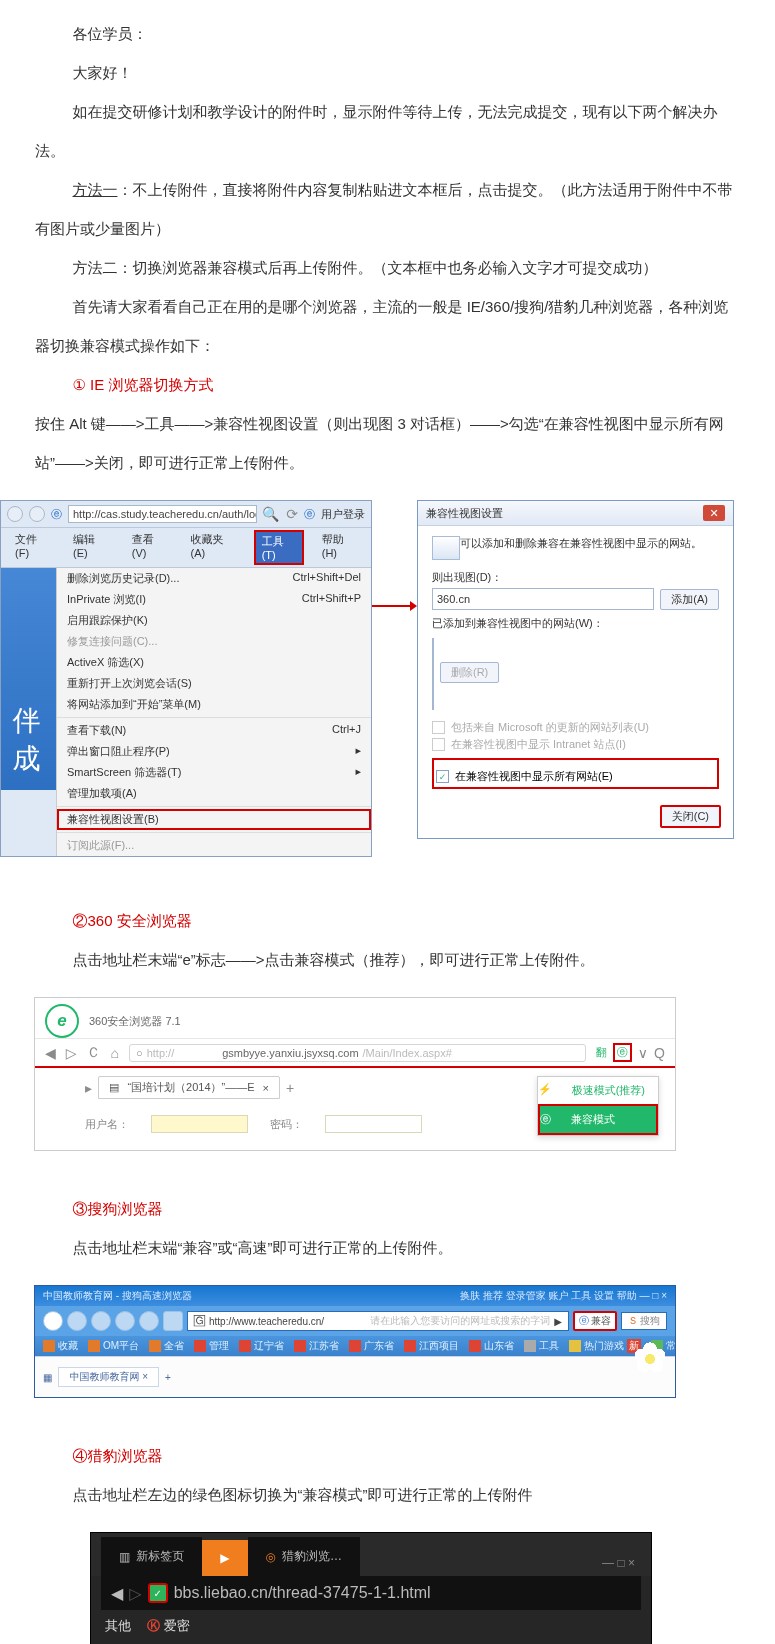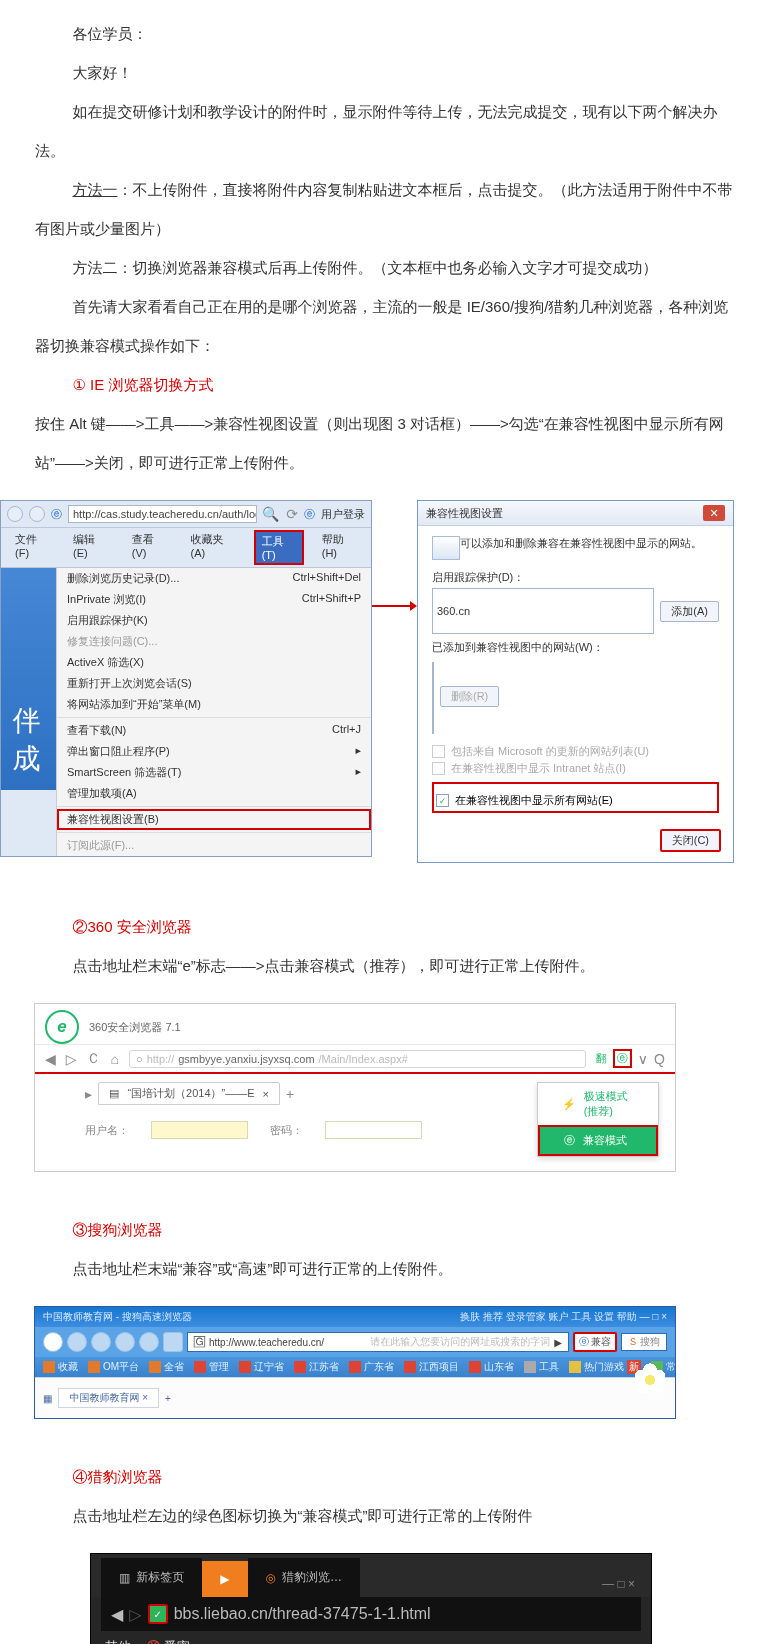--- a/index.html
+++ b/index.html
@@ -122,21 +122,21 @@
   }
   .dlg-body { padding:10px 14px; }
   .dlg-hdr { display:flex; gap:0; align-items:flex-start; margin-bottom:10px;}
   .dlg-ico {
     width:26px;height:22px;border:1px solid #a8bcd8;
     background:linear-gradient(#fff,#dbe6f4);
   }
   .dlg-field { margin:6px 0 3px; }
   .dlg-row { display:flex; gap:6px; align-items:center; }
   .dlg-input {
-    flex:1; border:1px solid #a5b7d0; padding:16px 4px; background:#fff;
+    flex:1; border:1px solid #a5b7d0; padding:4px 4px; background:#fff;
   }
   .dlg-btn {
     border:1px solid #a5b7d0; background:#f1f4fa;
     padding:2px 10px;
     border-radius:2px;
   }
   .dlg-list {
     border:1px solid #a5b7d0; background:#fff; height:70px; margin-top:4px;
   }
   .dlg-chk { display:flex; gap:6px; align-items:center; margin:2px 0;}
@@ -173,38 +173,38 @@
     display:flex; align-items:center; gap:10px; padding:4px 10px;
     border-bottom:2px solid #d40000;
   }
   .navglyph { color:#8b8b8b; font-size:14px; }
   .b360-url {
     flex:1; display:flex; align-items:center;
     border:1px solid #d6d6d6; padding:2px 6px; border-radius:3px;
     color:#888; gap:4px;
   }
   .b360-url .prot { color:#bbb; }
-  .b360-url .host { color:#666; }
+  .b360-url .host { color:#666;margin-left:44px; }
   .b360-right { display:flex; gap:6px; align-items:center;}
   .eico {
     border:2px solid #d40000; padding:0 2px; color:#21b86b;
   }
   .b360-body { display:flex; justify-content:space-between; padding:8px 16px 14px 50px;}
   .b360-tab {
     border:1px solid #cdcdcd; padding:3px 10px;
     display:flex;align-items:center; gap:8px; color:#555;
     border-radius:2px 2px 0 0;
   }
   .b360-form { display:flex; gap:22px; align-items:center; color:#888; margin-top:16px;}
   .b360-input { width:95px; height:16px; background:#fff8cc; border:1px solid #d9d9b8;}
   .b360-menu {
     border:1px solid #ccc; box-shadow:0 2px 6px rgba(0,0,0,.15);
     width:120px;
   }
-  .b360-menu .opt { padding:6px 24px; display:flex; gap:8px; align-items:center;}
+  .b360-menu .opt { padding:6px 0; display:flex; gap:20px; }
   .b360-menu .fast { color:#21b86b; }
   .b360-menu .fast .bolt::before{content:"⚡";}
   .b360-menu .comp {
     background:#21b86b; color:#fff;
     border:2px solid #d40000;
   }
   .b360-menu .comp .eic::before{content:"ⓔ"; }
 
   
   .shot3 {
@@ -433,21 +433,21 @@
   <div class="dlg">
     <div class="dlg-title">
       <span>兼容性视图设置</span>
       <span class="dlg-x">✕</span>
     </div>
     <div class="dlg-body">
       <div class="dlg-hdr">
         <div class="dlg-ico"></div>
         <span>可以添加和删除兼容在兼容性视图中显示的网站。</span>
       </div>
-      <div class="dlg-field">启用跟踪保护(D)：</div>
+      <div class="dlg-field">则出现图(D)：</div>
       <div class="dlg-row">
         <span class="dlg-input">360.cn</span>
         <span class="dlg-btn">添加(A)</span>
       </div>
       <div class="dlg-field">已添加到兼容性视图中的网站(W)：</div>
       <div class="dlg-row">
         <div class="dlg-list"></div>
         <span class="dlg-btn" style="color:#aaa">删除(R)</span>
       </div>
       <div style="margin-top:10px">

